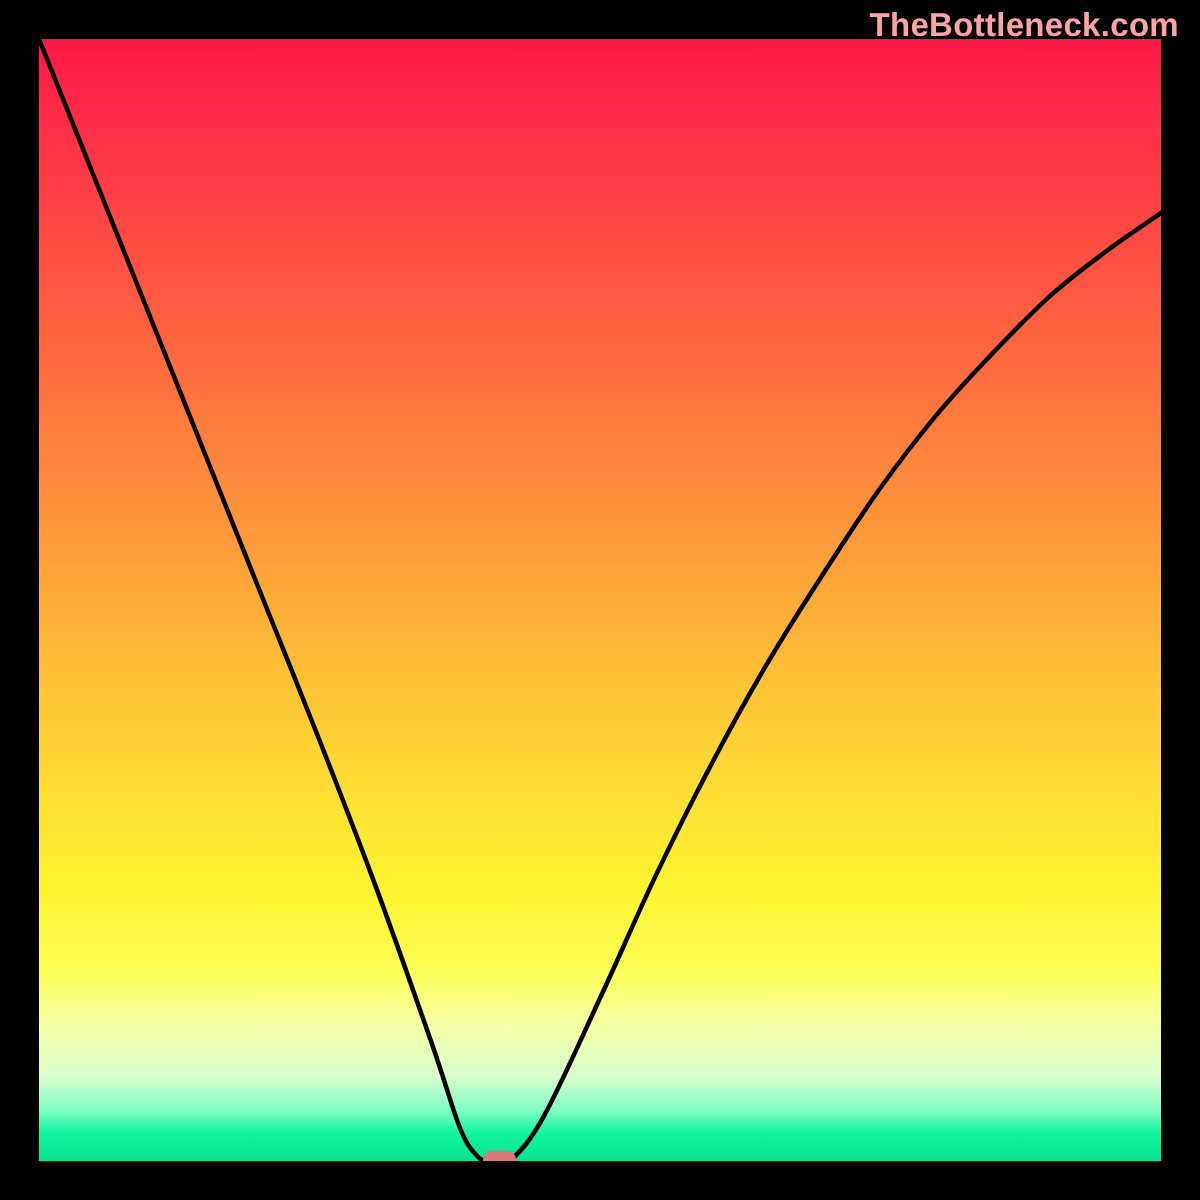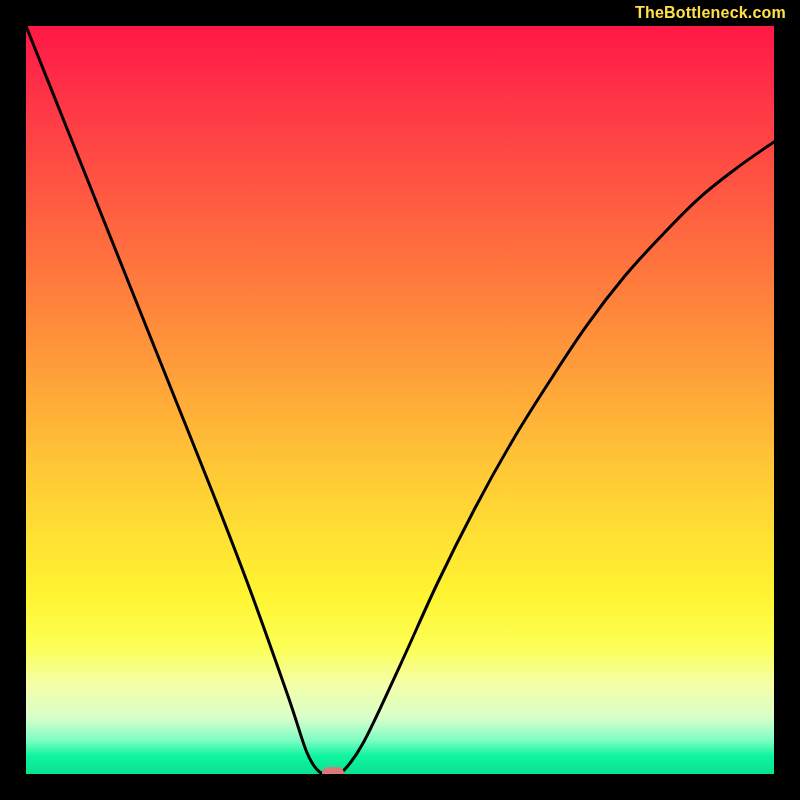--- a/index.html
+++ b/index.html
@@ -14,22 +14,22 @@
   .frame {
     position: relative;
     width: 800px;
     height: 800px;
     background: #000;
   }
   .watermark {
     position: absolute;
     top: 4px;
     right: 14px;
-    color: #fde047;
-    font-size: 16px;
+    color: #fca5a5;
+    font-size: 22px;
     font-weight: 600;
     letter-spacing: 0.2px;
     user-select: none;
   }
   .plot-area {
     position: absolute;
     left: 26px;
     top: 26px;
     width: 748px;
     height: 748px;

